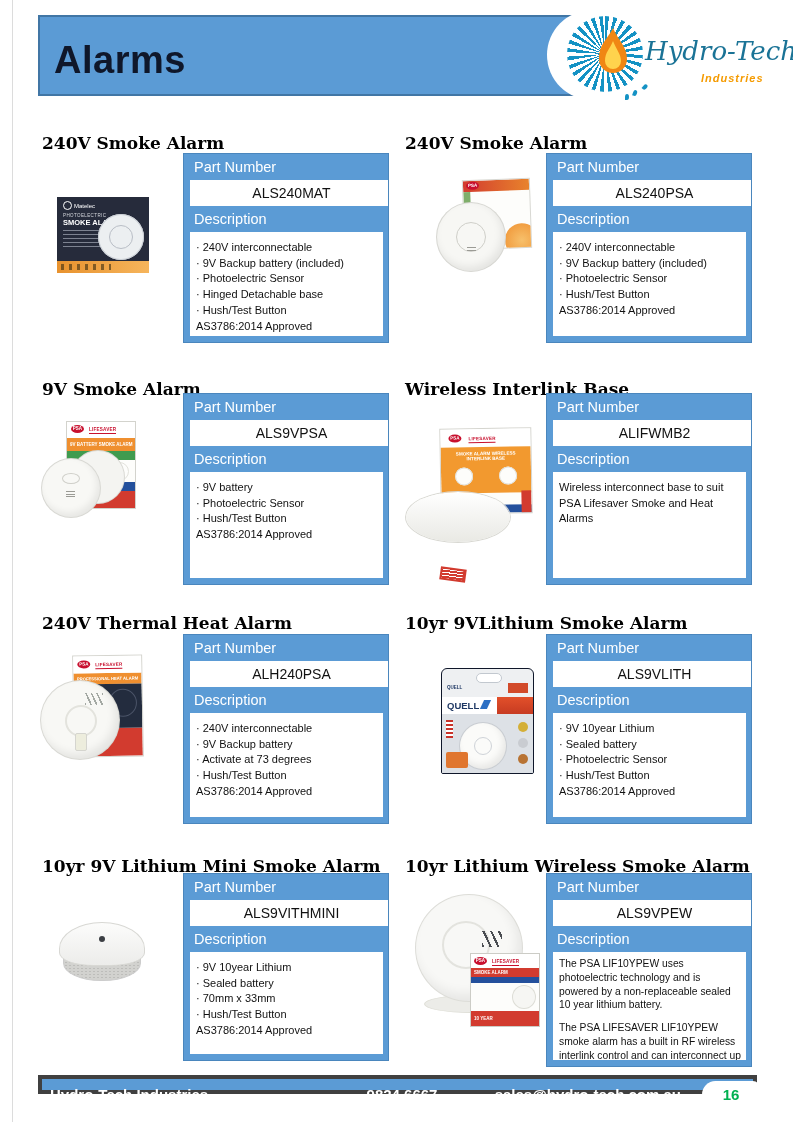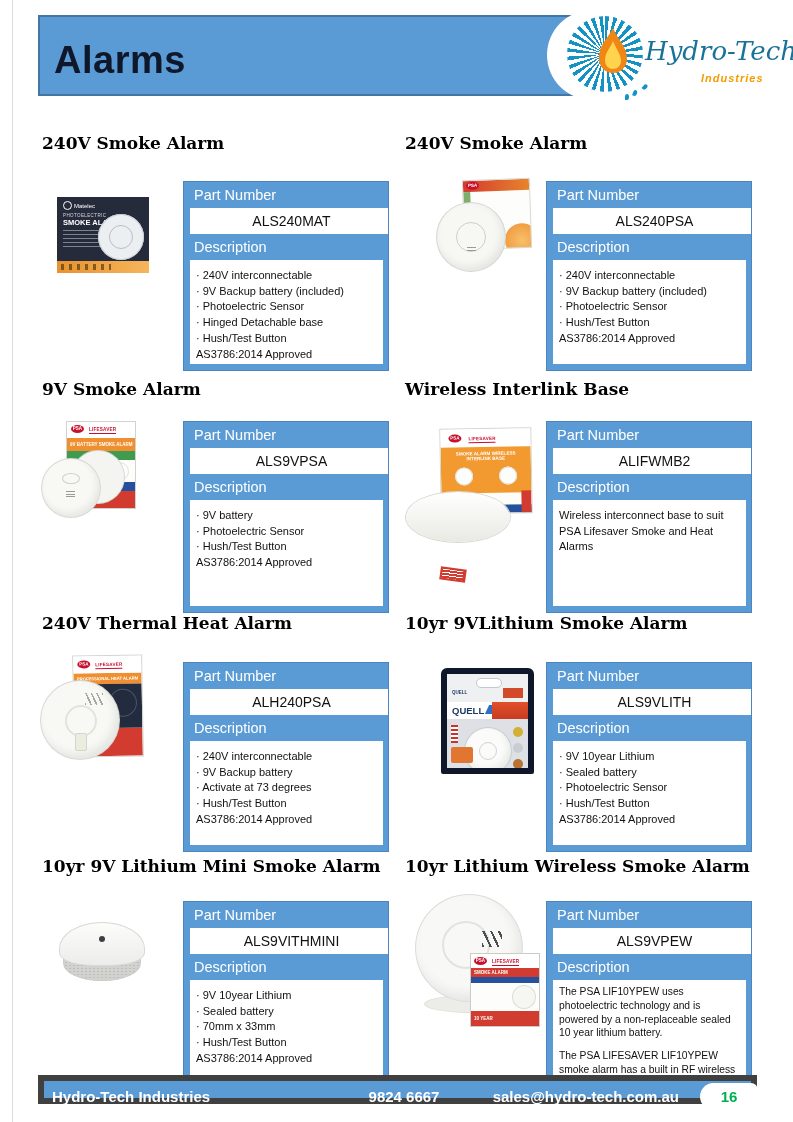--- a/index.html
+++ b/index.html
@@ -27,21 +27,21 @@
 
   
   .ptitle { position:absolute; font-family:"DejaVu Serif",serif; font-weight:bold; font-size:17px; color:#000; white-space:nowrap; }
   .t0{left:42px;top:116px;} .t1{left:405px;top:116px;}
   .t2{left:42px;top:362px;} .t3{left:405px;top:362px;}
   .t4{left:42px;top:596px;} .t5{left:405px;top:596px;}
   .t6{left:42px;top:839px;} .t7{left:405px;top:839px;text-align:center;}
 
   
   .spec { position:absolute; width:206px; background:#5B9BD5; border:1px solid #4a86bd;
-          box-sizing:border-box; display:flex; flex-direction:column;margin-top:28px; }
+          box-sizing:border-box; display:flex; flex-direction:column; }
   .c0{left:183px;top:153px;height:190px;} .c1{left:546px;top:153px;height:190px;}
   .c2{left:183px;top:393px;height:192px;} .c3{left:546px;top:393px;height:192px;}
   .c4{left:183px;top:634px;height:190px;} .c5{left:546px;top:634px;height:190px;}
   .c6{left:183px;top:873px;height:188px;} .c7{left:546px;top:873px;height:194px;}
   .spec-label { height:26px; line-height:27px; padding-left:10px; color:#fff; font-size:14.5px; }
   .spec-value { height:26px; line-height:26px; margin-left:6px; background:#fff; padding-left:5px;
                 font-size:14px; color:#111;text-align:center; }
   .spec-desc  { flex:1; margin:0 5px 6px 6px; background:#fff; padding:8px 4px 0 6px;
                 font-size:11px; color:#111; overflow:hidden; }
   .dline { line-height:15.7px; }
@@ -146,21 +146,21 @@
               box-shadow:0 0 0 1px #d9d9d4, inset -4px -5px 9px rgba(0,0,0,.08); }
   .p5-alarm::before { content:""; position:absolute; left:24px; top:24px; width:28px; height:28px;
               border-radius:50%; border:2px solid #e3e3dd; }
   .p5-alarm::after { content:""; position:absolute; left:34px; top:52px; width:10px; height:16px;
               background:#ededE8; background:#ededе8; background:#ededdd; border:1px solid #d5d5cf; border-radius:2px; }
   .p5-vents { position:absolute; left:44px; top:12px; width:18px; height:12px;
               background:repeating-linear-gradient(65deg,#8f958f 0 1.5px, transparent 1.5px 5px); opacity:.8; }
 
   
   .p6-card { position:absolute; left:0; top:0; right:0; bottom:0; background:#eef0f2;
-             border:6px solid #0f172a; border-radius:6px 6px 2px 2px; overflow:hidden; }
+             border:1px solid #0f172a; border-radius:6px 6px 2px 2px; overflow:hidden; }
   .p6-hole { position:absolute; left:50%; margin-left:-12px; top:4px; width:24px; height:8px;
              background:#fff; border:1px solid #c2c8cf; border-radius:5px; }
   .p6-head-brand { position:absolute; left:5px; top:16px; font-size:4.5px; font-weight:bold; color:#1F3864; }
   .p6-head-red { position:absolute; right:5px; top:14px; width:20px; height:10px; background:#d24a2a; }
   .p6-band { position:absolute; left:0; top:28px; width:100%; height:17px; background:#fff; }
   .p6-band-brand { position:absolute; left:5px; top:31px; font-size:9.5px; font-weight:bold; color:#1F3864; z-index:2; }
   .p6-slash { display:inline-block; width:7px; height:9px; background:#2c6fc4; transform:skewX(-25deg); margin-left:3px; }
   .p6-band-panel { position:absolute; right:0; top:28px; width:36px; height:17px; z-index:2;
                    background:linear-gradient(#e2502a,#c73b22); }
   .p6-body { position:absolute; left:0; top:45px; right:0; bottom:0; background:#dde1e6; }
@@ -197,22 +197,22 @@
             border:1px solid #ccccc6; z-index:2; overflow:hidden; }
   .p8-b1 { position:relative; height:14px; background:#fff; }
   .p8-b2 { height:9px; background:#d23b2f; color:#fff; font-size:4.5px; font-weight:bold; line-height:9px; padding-left:3px; }
   .p8-b3 { height:6px; background:#24509c; }
   .p8-b4 { position:relative; height:28px; background:#fdfdfb; }
   .p8-b4::after { content:""; position:absolute; right:4px; top:3px; width:22px; height:22px;
             border-radius:50%; background:#f6f6f3; box-shadow:0 0 0 1px #ddddd6; }
   .p8-b5 { height:15px; background:#d23b2f; color:#fff; font-size:4.5px; font-weight:bold; line-height:15px; padding-left:3px; }
 
   
-  #ftr { position:absolute; left:38px; top:1075px; width:719px; height:29px; background:#5B9BD5;
-         border:6px solid #404040; box-sizing:border-box; }
+  #ftr { position:absolute; left:38px; top:1075px; width:719px; height:19px; background:#5B9BD5;
+         border:4px solid #404040; box-sizing:border-box; }
   .ftr-company { position:absolute; left:8px; top:0; line-height:31px; color:#fff; font-weight:bold; font-size:15px; }
   .ftr-phone { position:absolute; left:270px; width:180px; top:0; line-height:31px; text-align:center;
                color:#fff; font-weight:bold; font-size:15px; }
   .ftr-email { position:absolute; right:72px; top:0; line-height:31px; color:#fff; font-weight:bold; font-size:15px; }
   .ftr-pill { position:absolute; right:-7px; top:2px; width:58px; height:27px; background:#fff;
               border-radius:15px 8px 8px 15px; text-align:center; line-height:27px;
               color:#00B050; font-weight:bold; font-size:15px; }
 </style>
 </head>
 <body>

